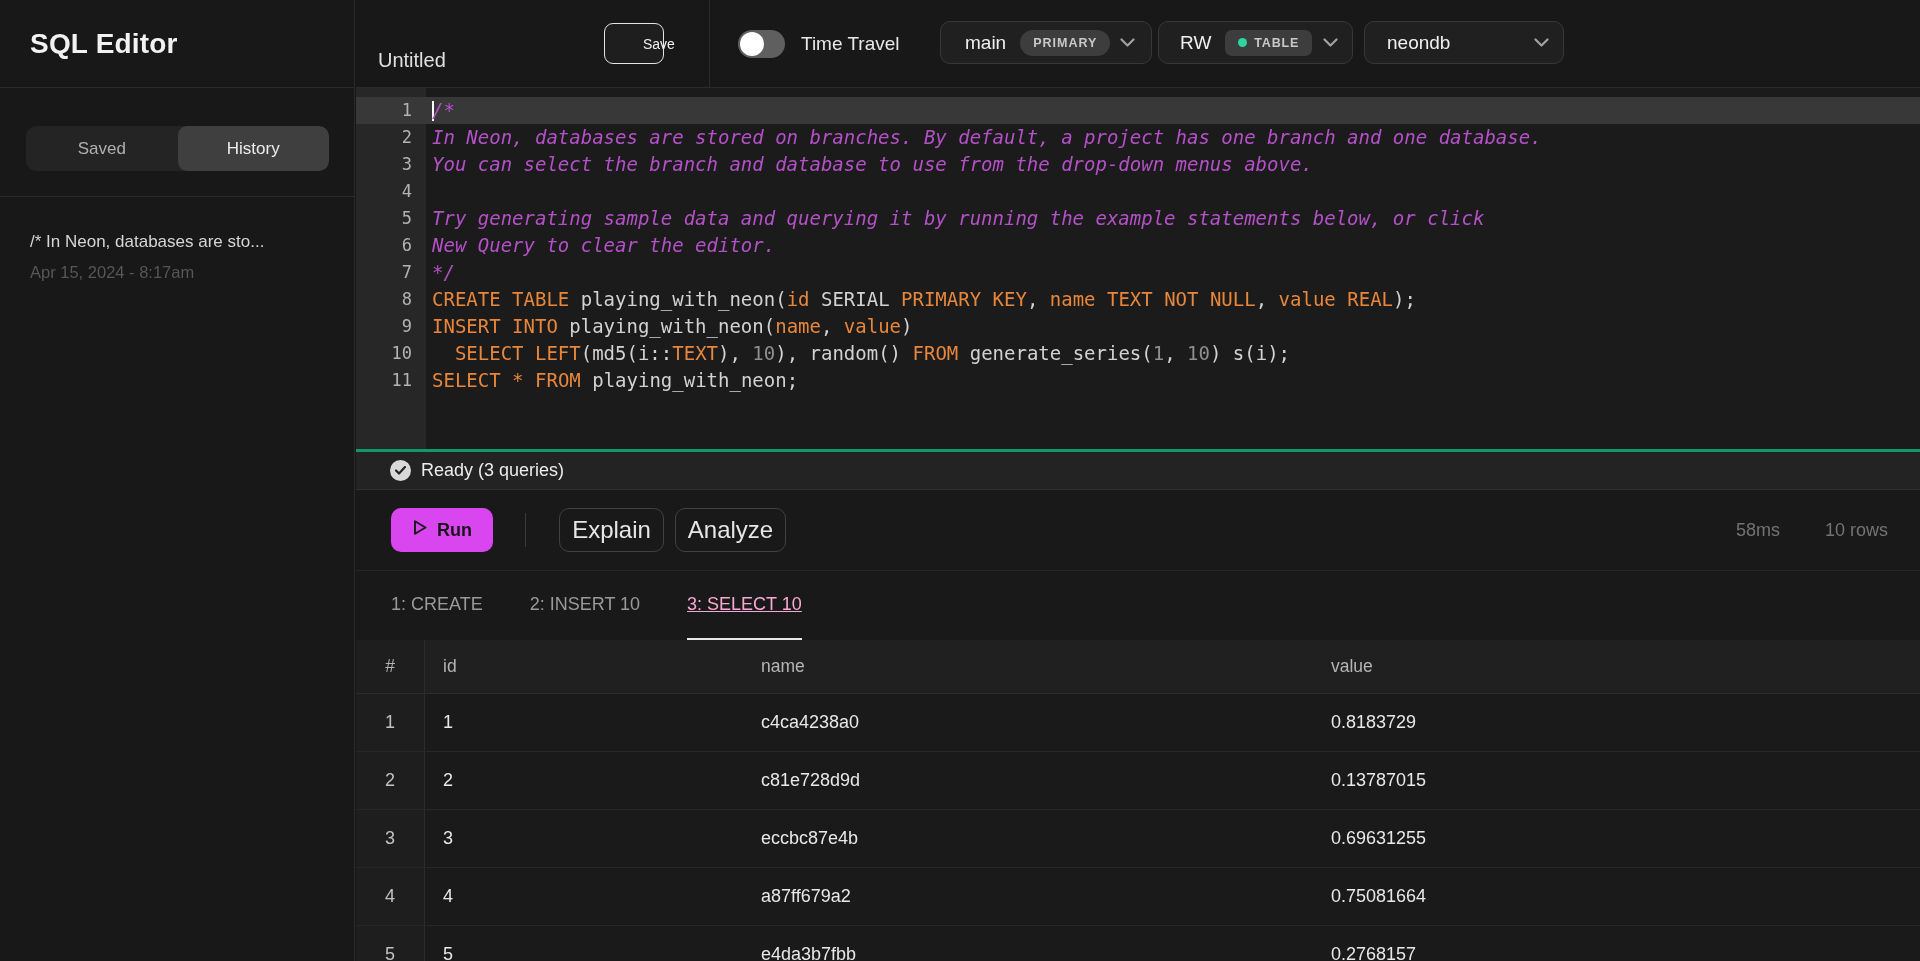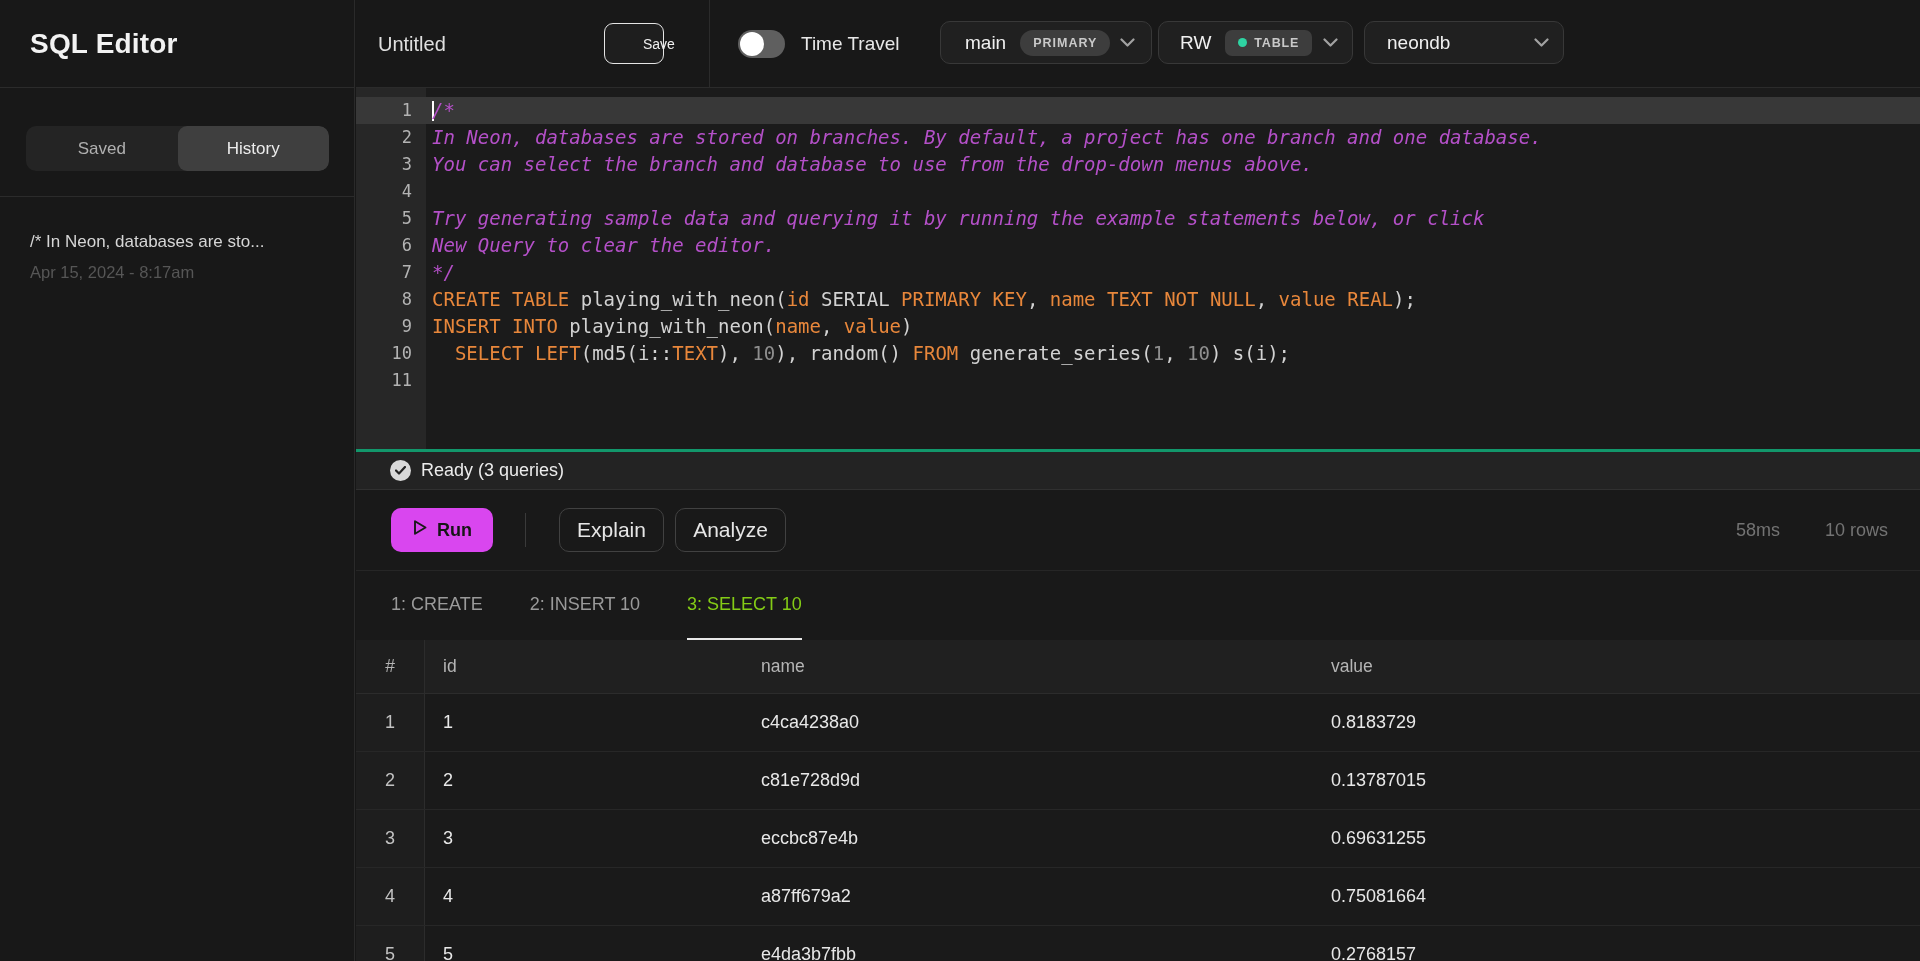--- a/index.html
+++ b/index.html
@@ -18,21 +18,21 @@
   .history-list { padding:34px 30px; }
   .history-item { cursor:pointer; }
   .history-snippet { font-size:17px; color:#d6d6d6; line-height:1.3; }
   .history-time { margin-top:10px; font-size:16.5px; color:#565656; }
 
   
   .main { position:absolute; left:356px; top:0; width:1564px; height:961px; }
 
   
   .topbar { position:relative; height:88px; background:#181818; border-bottom:1px solid #2b2b2b; }
-  .query-title { position:absolute; left:22px; top:0; height:88px; display:flex; align-items:center; font-size:20px; color:#e0e0e0;text-align:right; }
+  .query-title { position:absolute; left:22px; top:16px; height:88px; display:flex; align-items:center; font-size:20px; color:#e0e0e0;text-align:right; }
   .save-btn { position:absolute; left:248px; top:23px; width:60px; height:41px; background:#1e1e1e; border:1px solid #e5e5e5; border-radius:9px; color:#f0f0f0; font-size:14px; font-family:inherit; cursor:pointer;padding-left:38px; }
   .topbar-vdiv { position:absolute; left:353px; top:0; width:1px; height:88px; background:#2b2b2b; }
   .toggle { position:absolute; left:382px; top:30px; width:47px; height:28px; background:#5f5f5f; border-radius:14px; cursor:pointer; }
   .toggle-knob { position:absolute; left:2px; top:2px; width:24px; height:24px; background:#ffffff; border-radius:50%; }
   .tt-label { position:absolute; left:445px; top:0; height:88px; display:flex; align-items:center; font-size:19px; color:#e8e8e8; }
   .dd { position:absolute; top:21px; height:43px; background:#202020; border:1px solid #383838; border-radius:10px; display:flex; align-items:center; cursor:pointer; }
   .dd-branch { left:578px; width:212px; padding:0 16px 0 24px;margin-left:6px; }
   .dd-compute { left:802px; width:195px; padding:0 14px 0 21px; }
   .dd-db { left:1008px; width:200px; padding:0 14px 0 22px; }
   .dd-name { font-size:19px; color:#f0f0f0; }
@@ -60,31 +60,31 @@
 
   
   .statusbar { height:38px; background:#232323; border-bottom:1px solid #303030; display:flex; align-items:center; padding-left:34px; }
   .check-icon { width:21px; height:21px; border-radius:50%; background:#d9d9d9; display:flex; align-items:center; justify-content:center; margin-right:10px; }
   .statusbar .label { font-size:18px; color:#ececec; }
 
   
   .actions { position:relative; height:80px; background:#191919; display:flex; align-items:center; }
   .run-btn { position:absolute; left:35px; top:18px; width:102px; height:44px; background:#d946ef; border:none; border-radius:10px; display:flex; align-items:center; justify-content:center; gap:9px; font-size:18px; font-weight:600; color:#161616; font-family:inherit; cursor:pointer; }
   .actions-vdiv { position:absolute; left:169px; top:23px; width:1px; height:34px; background:#3a3a3a; }
-  .ghost-btn { position:absolute; top:18px; height:44px; background:transparent; border:1px solid #414141; border-radius:10px; color:#e6e6e6; font-size:21px; font-family:inherit; cursor:pointer; }
+  .ghost-btn { position:absolute; top:18px; height:44px; background:transparent; border:1px solid #414141; border-radius:10px; color:#e6e6e6; font-size:24px; font-family:inherit; cursor:pointer; }
   .btn-explain { left:203px; width:105px; }
   .btn-analyze { left:319px; width:111px; }
   .meta { position:absolute; top:0; height:80px; display:flex; align-items:center; font-size:18px; color:#737373; }
   .meta-duration { right:140px; }
   .meta-rows { right:32px; }
 
   
   .result-tabs { height:70px; background:#191919; border-top:1px solid #262626; display:flex; align-items:stretch; padding-left:35px; gap:47px; }
   .rtab { display:flex; align-items:center; font-size:18px; color:#9a9a9a; border-bottom:2px solid transparent; cursor:pointer; }
-  .rtab.active { color:#84cc16; border-bottom-color:#e8e8e8; }
+  .rtab.active { color:#f9a8d4; border-bottom-color:#e8e8e8;text-decoration:underline; }
 
   
   .rtable { }
   .trow { display:grid; grid-template-columns:69px 318px 570px 1fr; }
   .thead { height:54px; background:#202020; border-bottom:1px solid #2c2c2c; }
   .tbody-row { height:58px; background:#1a1a1a; border-bottom:1px solid #272727; }
   .tcell { display:flex; align-items:center; padding-left:18px; font-size:18px; color:#e8e8e8; }
   .tcell.numcol { justify-content:center; padding-left:0; background:#1e1e1e; border-right:1px solid #2c2c2c; color:#c2c2c2; }
   .thead .tcell { color:#b5b5b5; font-size:17.5px; }
   .thead .tcell.numcol { color:#b5b5b5; }
@@ -162,21 +162,21 @@
           <div class="line active"><div class="gutter">1</div><div class="code"><span class="cursor"></span><span class="tok-c">/*</span></div></div>
           <div class="line"><div class="gutter">2</div><div class="code"><span class="tok-c">In Neon, databases are stored on branches. By default, a project has one branch and one database.</span></div></div>
           <div class="line"><div class="gutter">3</div><div class="code"><span class="tok-c">You can select the branch and database to use from the drop-down menus above.</span></div></div>
           <div class="line"><div class="gutter">4</div><div class="code"></div></div>
           <div class="line"><div class="gutter">5</div><div class="code"><span class="tok-c">Try generating sample data and querying it by running the example statements below, or click</span></div></div>
           <div class="line"><div class="gutter">6</div><div class="code"><span class="tok-c">New Query to clear the editor.</span></div></div>
           <div class="line"><div class="gutter">7</div><div class="code"><span class="tok-c">*/</span></div></div>
           <div class="line"><div class="gutter">8</div><div class="code"><span class="tok-k">CREATE TABLE</span><span class="tok-p"> playing_with_neon(</span><span class="tok-k">id</span><span class="tok-p"> SERIAL </span><span class="tok-k">PRIMARY KEY</span><span class="tok-p">, </span><span class="tok-k">name</span><span class="tok-p"> </span><span class="tok-k">TEXT NOT NULL</span><span class="tok-p">, </span><span class="tok-k">value</span><span class="tok-p"> </span><span class="tok-k">REAL</span><span class="tok-p">);</span></div></div>
           <div class="line"><div class="gutter">9</div><div class="code"><span class="tok-k">INSERT INTO</span><span class="tok-p"> playing_with_neon(</span><span class="tok-k">name</span><span class="tok-p">, </span><span class="tok-k">value</span><span class="tok-p">)</span></div></div>
           <div class="line"><div class="gutter">10</div><div class="code"><span class="tok-p">  </span><span class="tok-k">SELECT LEFT</span><span class="tok-p">(md5(i::</span><span class="tok-k">TEXT</span><span class="tok-p">), </span><span class="tok-n">10</span><span class="tok-p">), random() </span><span class="tok-k">FROM</span><span class="tok-p"> generate_series(</span><span class="tok-n">1</span><span class="tok-p">, </span><span class="tok-n">10</span><span class="tok-p">) s(i);</span></div></div>
-          <div class="line"><div class="gutter">11</div></div>
+          <div class="line"><div class="gutter">11</div><div class="code"><span class="tok-k">SELECT</span><span class="tok-p"> </span><span class="tok-k">*</span><span class="tok-p"> </span><span class="tok-k">FROM</span><span class="tok-p"> playing_with_neon;</span></div></div>
         </div>
     </div>
 
     <div class="green-divider"></div>
 
     <div class="statusbar">
       <span class="check-icon">
         <svg width="11" height="9" viewBox="0 0 11 9">
             <polyline points="1,4.5 4,7.5 10,1" fill="none" stroke="#232323" stroke-width="2.2" stroke-linecap="round" stroke-linejoin="round"></polyline>
           </svg>

